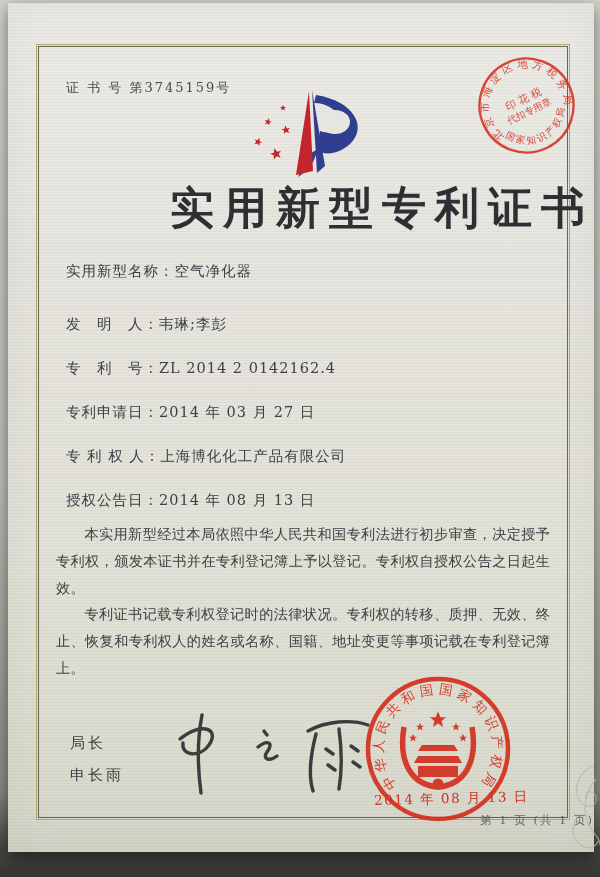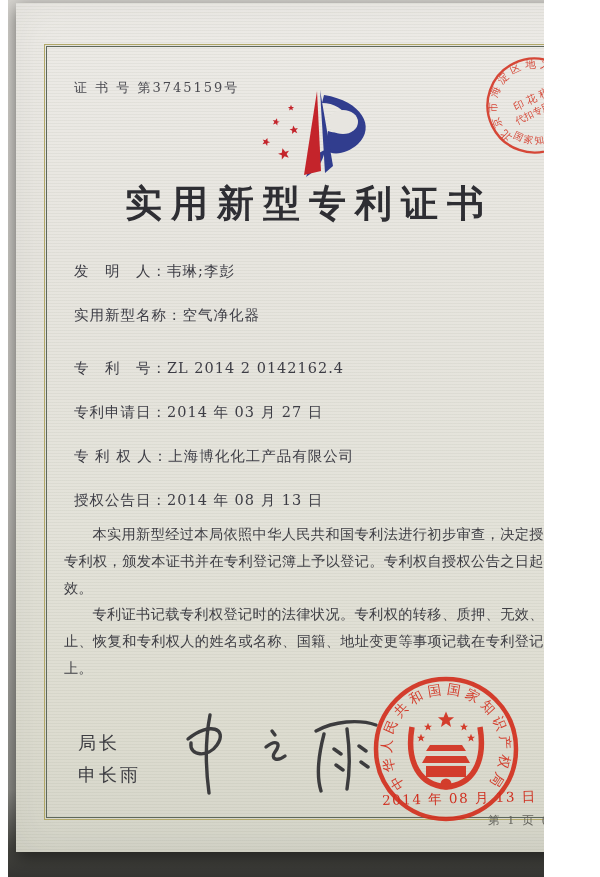--- a/index.html
+++ b/index.html
@@ -1,43 +1,42 @@
 <!DOCTYPE html>
 <html><head>
 <meta charset="utf-8">
 <style>
   html,body{margin:0;padding:0;}
   .photo{
-    position:relative;width:536px;height:877px;overflow:hidden;
+    position:relative;width:600px;height:877px;overflow:hidden;
     background:linear-gradient(180deg,#d6d4cf 0%,#c2c0bb 55%,#8d8d88 90%,#44443f 97%,#353532 100%);
     font-family:"DejaVu Serif","Liberation Serif",serif;
-    margin-left:8px;
   }
   .paper{
     position:absolute;left:8px;top:3px;width:586px;height:849px;
     background:
       repeating-linear-gradient(180deg, rgba(110,118,98,0.07) 0 1px, rgba(0,0,0,0) 1px 3px),
       linear-gradient(180deg,#edebe7 0%,#e7e5df 30%,#e3e2d9 62%,#dddcd0 86%,#d5d5c9 100%);
     box-shadow:0 5px 16px rgba(0,0,0,.5), inset 0 0 40px rgba(90,95,80,.08);
   }
   .frame{
     position:absolute;left:30px;top:43px;right:26px;bottom:34px;
     border:1.5px solid #5e685c;outline:1px solid #b1a868;outline-offset:1px;
   }
   .cert-no{position:absolute;left:58px;top:76px;font-size:13px;letter-spacing:2px;color:#4a4a50;}
-  .title{position:absolute;left:0;right:0;top:176px;text-align:center;font-size:37px;font-weight:700;
+  .title{position:absolute;left:0;right:0;top:176px;text-align:right;font-size:44px;font-weight:700;
          letter-spacing:9px;color:#2e2e33;}
   .logo{position:absolute;left:238px;top:84px;}
   .fields{position:absolute;left:58px;top:258px;right:46px;font-size:14.5px;color:#3d3d45;letter-spacing:1px;}
   .frow{line-height:20px;margin-bottom:24px;white-space:nowrap;}
   .frow.first{margin-bottom:33px;}
   .body-text{position:absolute;left:48px;right:44px;top:519px;font-size:14.2px;line-height:26.8px;
              text-align:justify;color:#3e3e44;}
   .body-text p{margin:0;text-indent:2em;font-family:Liberation Mono, monospace;}
-  .sig-titles{position:absolute;left:62px;top:724px;font-size:18px;color:#3d3d42;letter-spacing:3px;line-height:32px;}
+  .sig-titles{position:absolute;left:62px;top:724px;font-size:15px;color:#3d3d42;letter-spacing:3px;line-height:32px;}
   .sig-script{position:absolute;left:138px;top:698px;}
   .seal-main{position:absolute;left:352px;top:668px;}
   .seal-date{position:absolute;left:366px;top:787px;font-size:13.5px;color:#cf2f1f;letter-spacing:1.5px;
              transform:rotate(-1.5deg);white-space:nowrap;}
   .seal-tax{position:absolute;left:466px;top:50px;transform:rotate(-26deg);}
   .footer{position:absolute;left:0;right:0;top:810px;text-align:right;font-size:11.5px;color:#63635c;letter-spacing:2px;}
   .flourish{position:absolute;left:536px;top:756px;opacity:.75;}
   svg text{font-family:"DejaVu Serif","Liberation Serif",serif;}
 </style>
 </head>
@@ -64,25 +63,25 @@
       <use href="#st" transform="translate(37,21) scale(0.32)" fill="#c4242b"></use>
       <use href="#st" transform="translate(22,35) scale(0.38) rotate(15)" fill="#c4242b"></use>
       <use href="#st" transform="translate(40,43) scale(0.45) rotate(-10)" fill="#c4242b"></use>
       <use href="#st" transform="translate(12,55) scale(0.42) rotate(20)" fill="#c4242b"></use>
       <use href="#st" transform="translate(30,67) scale(0.6) rotate(-15)" fill="#c4242b"></use>
     </svg>
 
     <div class="title">实用新型专利证书</div>
 
     <div class="fields">
+      <div class="frow first">
+        <span>实用新型名称：</span><span>空气净化器</span>
+      </div>
       <div class="frow">
         <span>发　明　人：</span><span>韦琳;李彭</span>
-      </div>
-      <div class="frow first">
-        <span>实用新型名称：</span><span>空气净化器</span>
       </div>
       <div class="frow">
         <span>专　利　号：</span><span>ZL 2014 2 0142162.4</span>
       </div>
       <div class="frow">
         <span>专利申请日：</span><span>2014 年 03 月 27 日</span>
       </div>
       <div class="frow">
         <span>专 利 权 人：</span><span>上海博化化工产品有限公司</span>
       </div>

